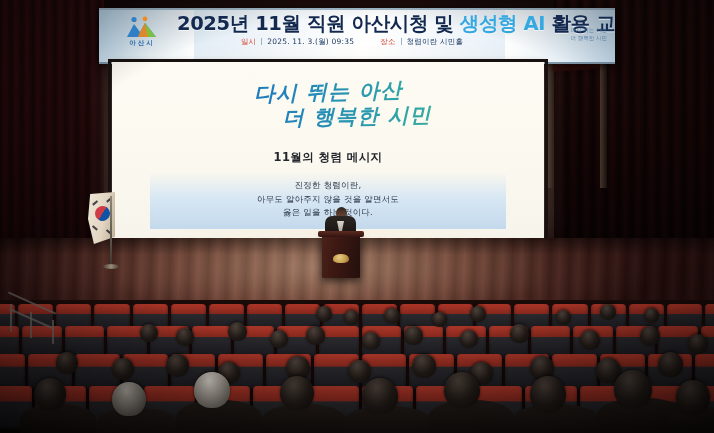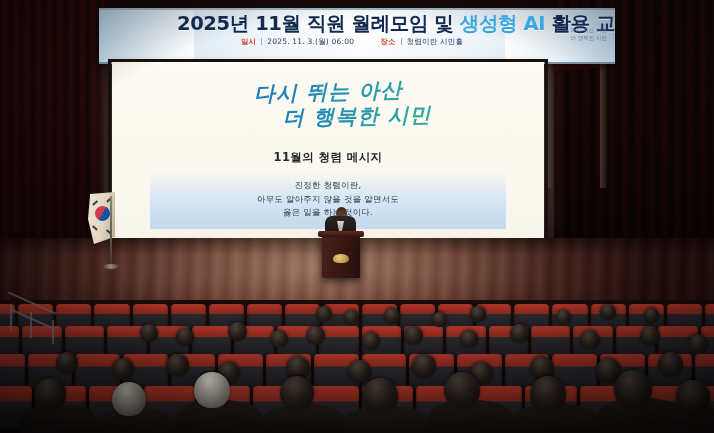--- a/index.html
+++ b/index.html
@@ -134,21 +134,21 @@
   .banner-title .hl { color: #35a8e0; }
   .banner-sub {
     margin-top: 3px;
     font-size: 7.5px;
     color: #1d3b63;
     white-space: nowrap;
     letter-spacing: .2px;
   }
   .banner-sub .lbl {
     color: #d2452f;
-    font-weight: bold;
+    font-weight: normal;
     margin-right: 2px;
   }
   .banner-sub .sep {
     display: inline-block;
     width: 1px;
     height: 7px;
     background: #9bb0c4;
     margin: 0 5px -1px 3px;
   }
   .banner-sub .gap { display: inline-block; width: 26px; }
@@ -446,24 +446,34 @@
   <div class="hall-bg"></div>
 
   <div class="curtain curtain-left"></div>
   <div class="curtain curtain-right"></div>
   <div class="curtain-valance"></div>
   <div class="wall-pillar" style="left:546px"></div>
   <div class="wall-pillar" style="left:600px"></div>
 
   <div class="banner">
 
+    <div class="banner-logo">
+      <svg width="34" height="22" viewBox="0 0 34 22">
+        <circle cx="9" cy="3.5" r="2.6" fill="#2f7fc4"></circle>
+        <circle cx="20" cy="2.8" r="2.4" fill="#f08a1e"></circle>
+        <path d="M2 21 L9 8 L15 16 L20 7 L31 21 Z" fill="#2f7fc4"></path>
+        <path d="M20 7 L31 21 L22 21 Z" fill="#7cc043"></path>
+        <path d="M15 16 L20 7 L23 21 L13 21 Z" fill="#f08a1e" opacity=".9"></path>
+      </svg>
+      <div class="logo-text">아산시</div>
+    </div>
 
     <div class="banner-main">
-      <div class="banner-title"><span>2025년 11월 직원 월례모임 및 </span><span class="hl">생성형 AI</span><span> 활용 교육</span></div>
-      <div class="banner-sub"><span class="lbl">일시</span><span class="sep"></span><span>2025. 11. 3.(월) 06:00</span><span class="gap"></span><span class="lbl">장소</span><span class="sep"></span><span>청렴이란 시민홀</span></div>
+      <div class="banner-title"><span>2025년 11월 직원 아산시청 및 </span><span class="hl">생성형 AI</span><span> 활용 교육</span></div>
+      <div class="banner-sub"><span class="lbl">일시</span><span class="sep"></span><span>2025. 11. 3.(월) 09:35</span><span class="gap"></span><span class="lbl">장소</span><span class="sep"></span><span>청렴이란 시민홀</span></div>
     </div>
 
     <div class="banner-slogan">
       <div>다시 뛰는 아산</div>
       <div>더 행복한 시민</div>
     </div>
   </div>
 
   <div class="screen">
     <div class="screen-frame"></div>

